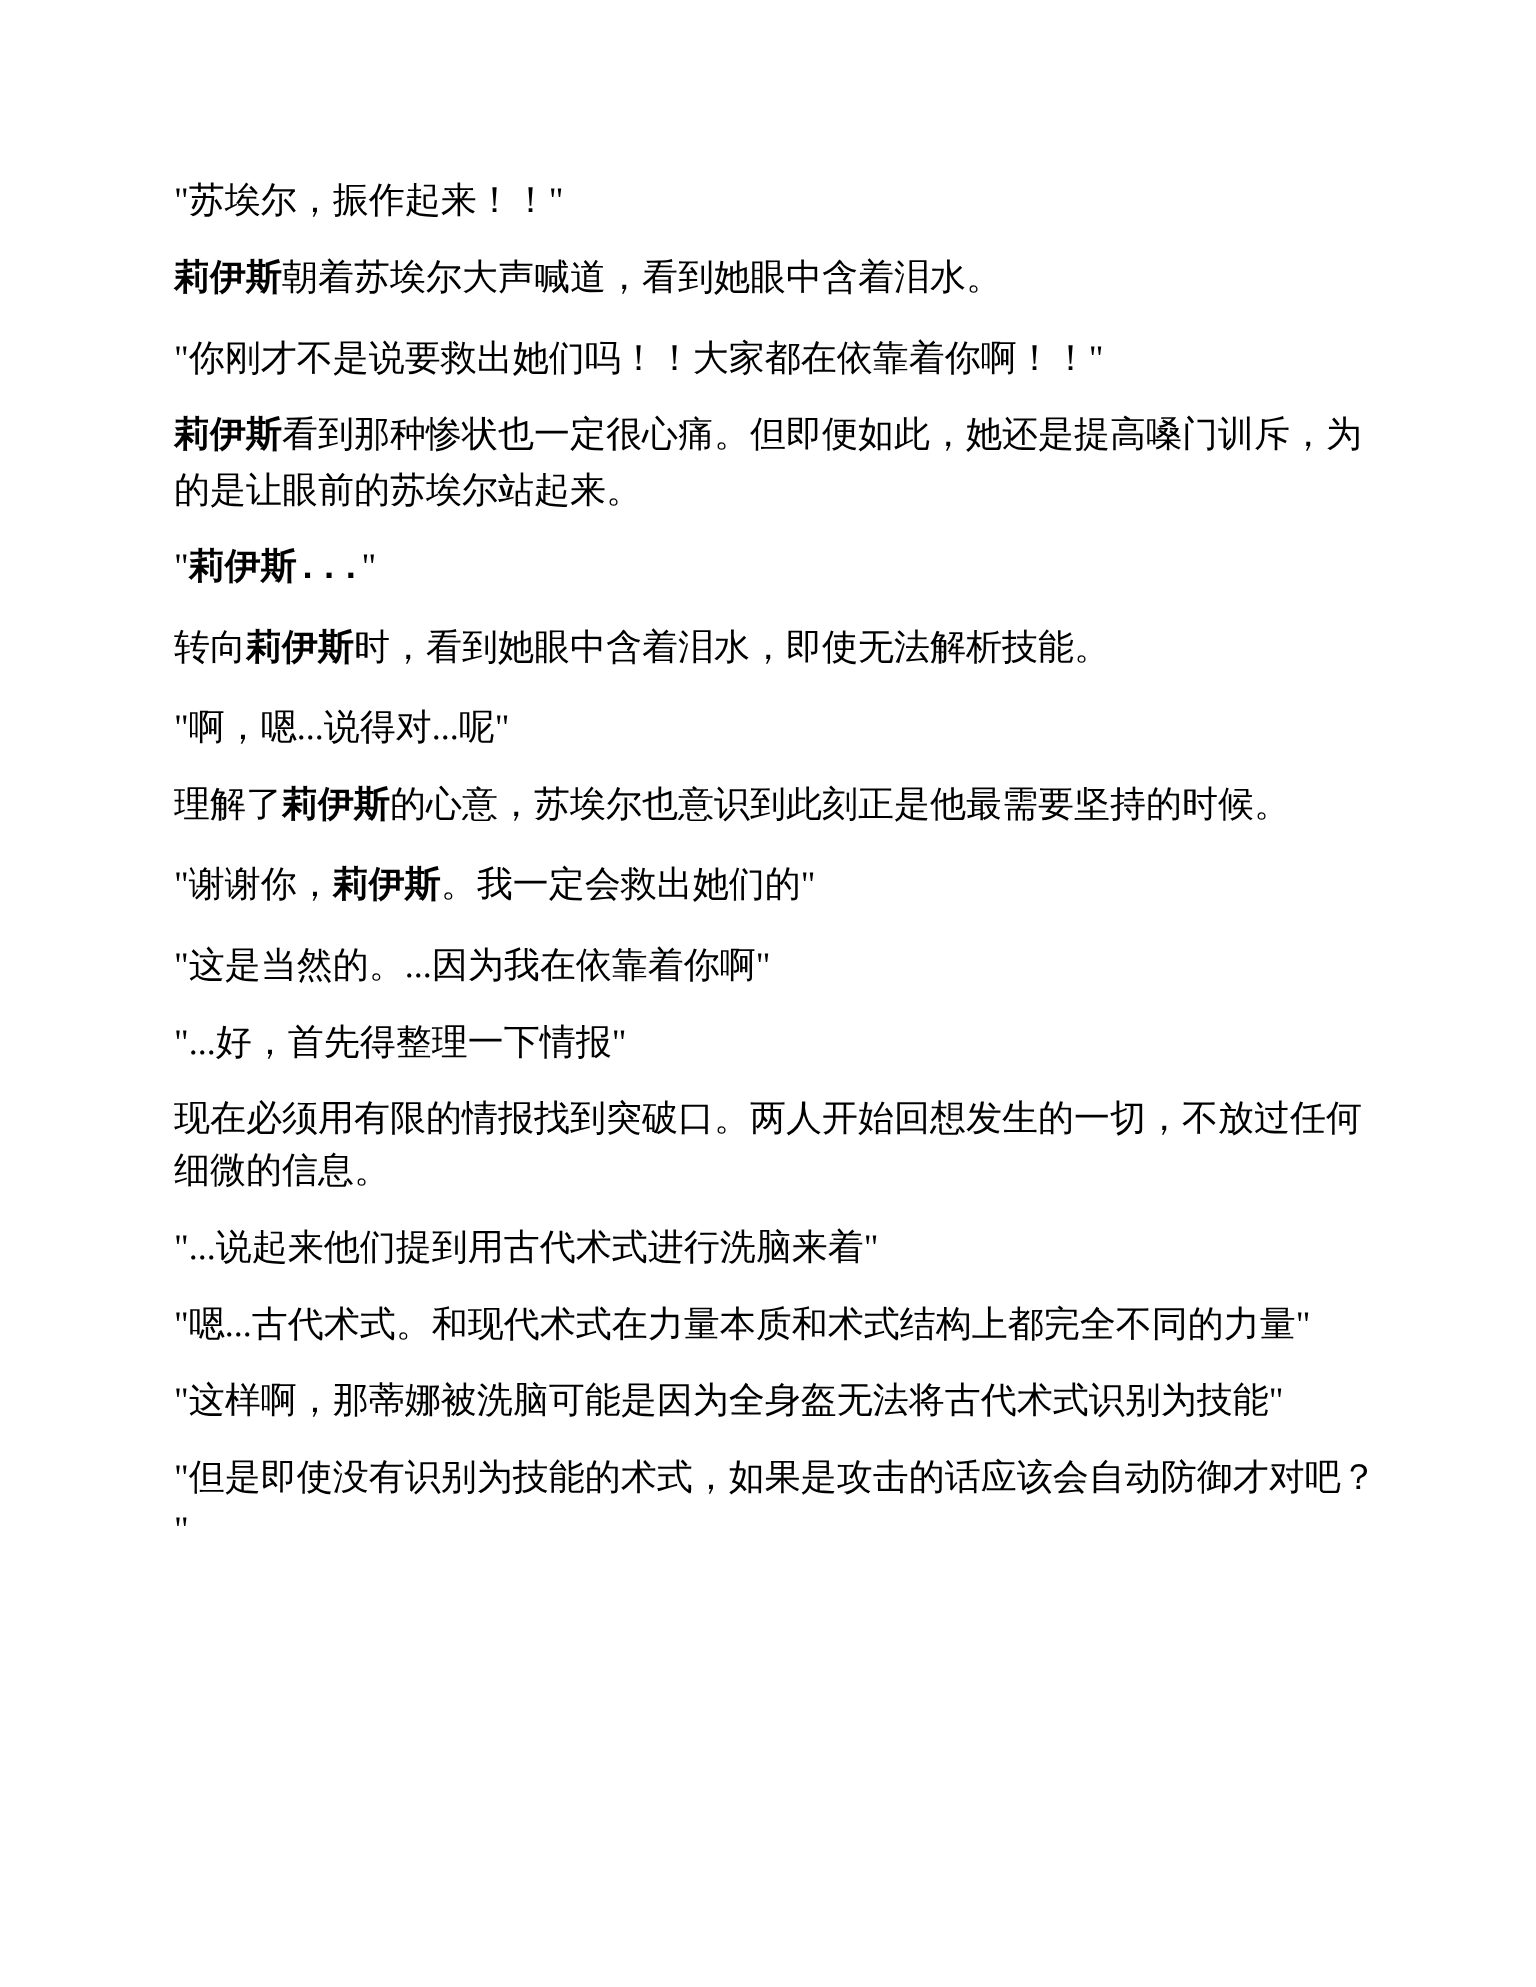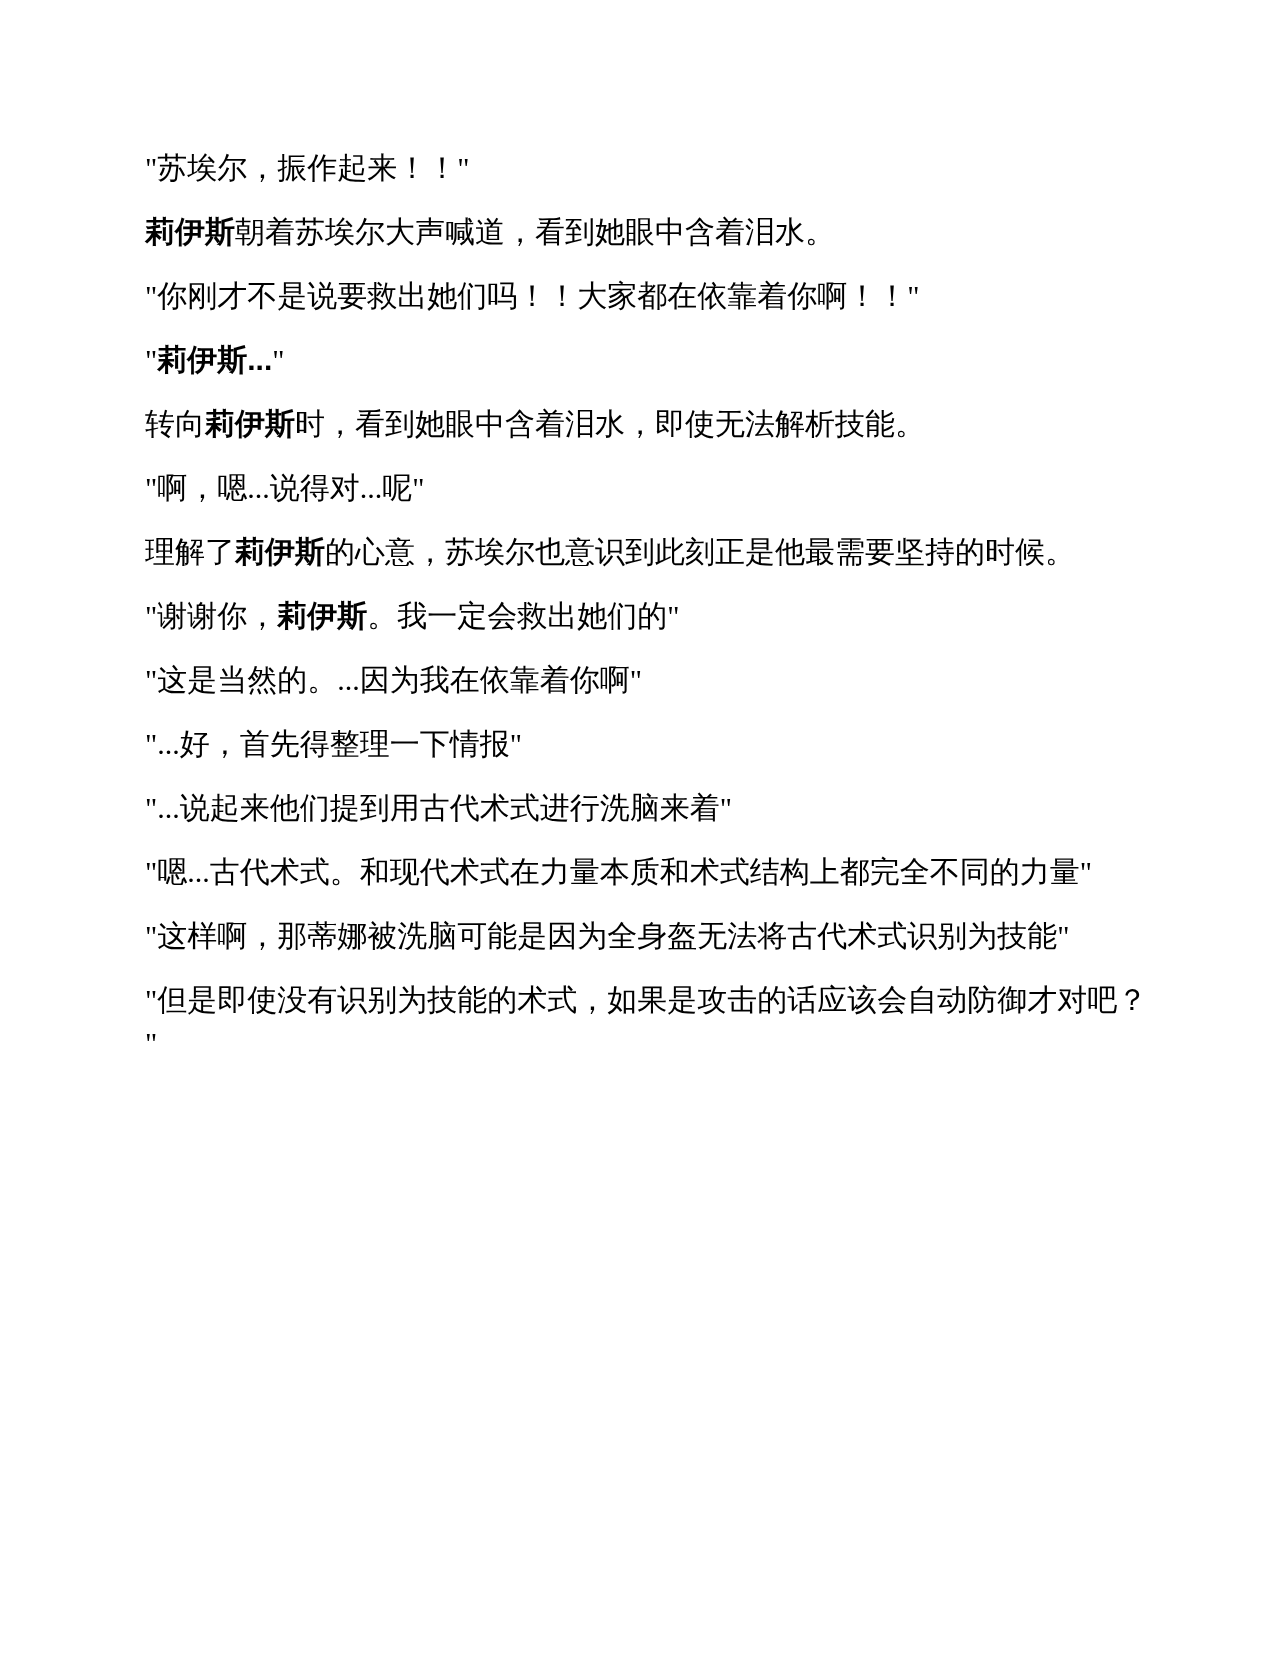--- a/index.html
+++ b/index.html
@@ -23,38 +23,40 @@
     margin: 0 0 21px 0;
     font-family: "Liberation Serif", "DejaVu Serif", serif;
     font-size: 30px;
     line-height: 43px;
     color: #000000;
     text-align: left;
     white-space: pre-wrap;
     word-break: normal;
   }
   .name-bold {
-    font-family: Liberation Sans, sans-serif;
+    font-family: Liberation Mono, monospace;
     font-weight: 700;
   }
 </style>
 </head>
 <body>
 
 <div class="page">
   <div class="content">
       <p class="para"><span class="plain-run">"苏埃尔，振作起来！！"</span></p>
       <p class="para"><span class="name-bold">莉伊斯</span><span class="plain-run">朝着苏埃尔大声喊道，看到她眼中含着泪水。</span></p>
       <p class="para"><span class="plain-run">"你刚才不是说要救出她们吗！！大家都在依靠着你啊！！"</span></p>
+      <p class="para"><span class="name-bold">莉伊斯</span><span class="plain-run">看到那种惨状也一定很心痛。但即便如此，她还是提高嗓门训斥，为的是让眼前的苏埃尔站起来。</span></p>
       <p class="para"><span class="plain-run">"</span><span class="name-bold">莉伊斯...</span><span class="plain-run">"</span></p>
       <p class="para"><span class="plain-run">转向</span><span class="name-bold">莉伊斯</span><span class="plain-run">时，看到她眼中含着泪水，即使无法解析技能。</span></p>
       <p class="para"><span class="plain-run">"啊，嗯...说得对...呢"</span></p>
       <p class="para"><span class="plain-run">理解了</span><span class="name-bold">莉伊斯</span><span class="plain-run">的心意，苏埃尔也意识到此刻正是他最需要坚持的时候。</span></p>
       <p class="para"><span class="plain-run">"谢谢你，</span><span class="name-bold">莉伊斯</span><span class="plain-run">。我一定会救出她们的"</span></p>
       <p class="para"><span class="plain-run">"这是当然的。...因为我在依靠着你啊"</span></p>
       <p class="para"><span class="plain-run">"...好，首先得整理一下情报"</span></p>
+      <p class="para"><span class="plain-run">现在必须用有限的情报找到突破口。两人开始回想发生的一切，不放过任何细微的信息。</span></p>
       <p class="para"><span class="plain-run">"...说起来他们提到用古代术式进行洗脑来着"</span></p>
       <p class="para"><span class="plain-run">"嗯...古代术式。和现代术式在力量本质和术式结构上都完全不同的力量"</span></p>
       <p class="para"><span class="plain-run">"这样啊，那蒂娜被洗脑可能是因为全身盔无法将古代术式识别为技能"</span></p>
       <p class="para"><span class="plain-run">"但是即使没有识别为技能的术式，如果是攻击的话应该会自动防御才对吧？
 "</span></p>
     </div>
 </div>
 
 </body></html>

